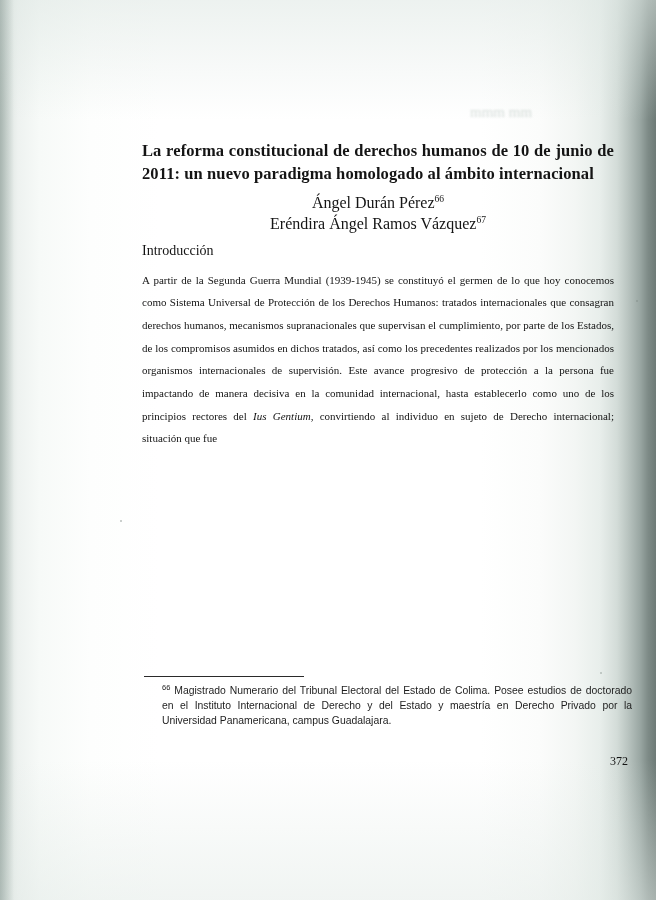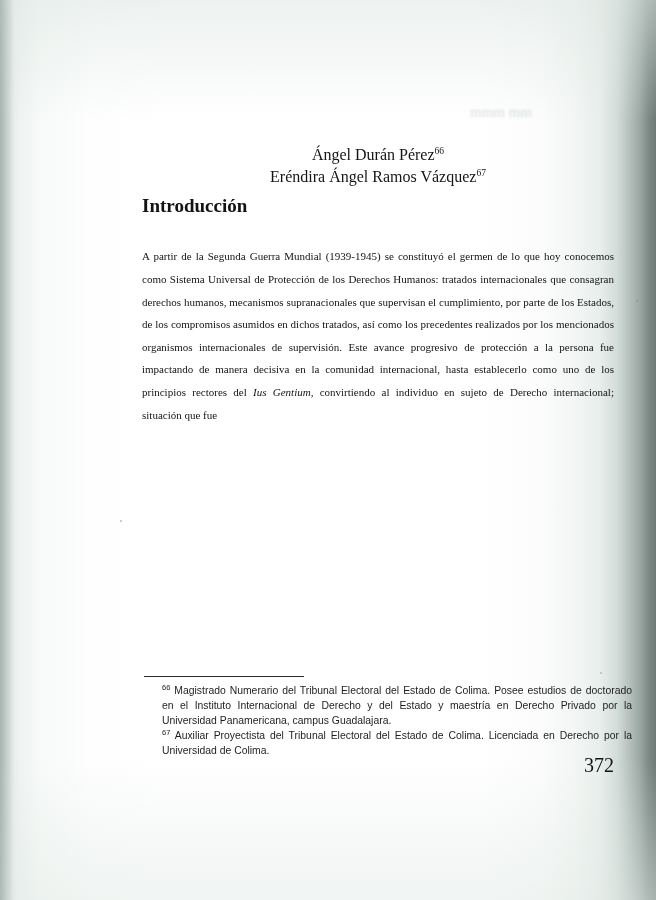--- a/index.html
+++ b/index.html
@@ -111,23 +111,23 @@
     margin: 4px 0 0 0;
   }
   .authors div { white-space: nowrap; text-align: center; }
   sup {
     font-size: 9.5px;
     vertical-align: super;
     line-height: 0;
   }
 
   .section-head {
-    font-size: 19px;
-    font-weight: bold;
-    margin: 8px 0 28px 0;
+    font-size: 14px;
+    font-weight: normal;
+    margin: 8px 0 10px 0;
     color: #131313;
   }
 
   .body-par {
     font-size: 11px;
     line-height: 2.06;
     text-align: justify;
     text-justify: inter-word;
     color: #131313;
     margin: 0;
@@ -156,25 +156,25 @@
     margin-left: 18px;
   }
   .footnotes p { margin: 0 0 1px 0; }
   .footnotes sup {
     font-size: 7.5px;
     vertical-align: super;
   }
 
   .page-number {
     position: absolute;
-    left: 0;
+    left: 14px;
     top: 754px;
     width: 614px;
     text-align: right;
-    font-size: 20px;
+    font-size: 12px;
     color: #141414;
   }
 
   
   .speck {
     position: absolute;
     background: rgba(120,130,126,0.45);
     border-radius: 50%;
     pointer-events: none;
   }
@@ -187,20 +187,21 @@
   <div class="edge-shadow"></div>
 
   <div class="ghost2">mmm mm</div>
 
   <div class="speck" style="left:600px; top:672px; width:2px; height:2px;"></div>
   <div class="speck" style="left:120px; top:520px; width:1.5px; height:1.5px;"></div>
   <div class="speck" style="left:636px; top:300px; width:2px; height:2px;"></div>
 
   <div class="content">
 
+    <h1 class="article-title">La reforma constitucional de derechos humanos de 10 de junio de 2011: un nuevo paradigma homologado al ámbito internacional</h1>
 
     <div class="authors">
       <div>
         <span>Ángel Durán Pérez</span><sup>66</sup>
       </div>
       <div>
         <span>Eréndira Ángel Ramos Vázquez</span><sup>67</sup>
       </div>
     </div>
 
@@ -211,21 +212,17 @@
     </p>
   </div>
 
   <div class="footnote-rule"></div>
 
   <div class="footnotes">
     <p>
       <sup>66</sup>
       <span>Magistrado Numerario del Tribunal Electoral del Estado de Colima. Posee estudios de doctorado en el Instituto Internacional de Derecho y del Estado y maestría en Derecho Privado por la Universidad Panamericana, campus Guadalajara.</span>
     </p>
-    <p>
-      <sup>67</sup>
-      <span>Auxiliar Proyectista del Tribunal Electoral del Estado de Colima. Licenciada en Derecho por la Universidad de Colima.</span>
-    </p>
   </div>
 
   <div class="page-number">372</div>
 
 </div>
 
 </body></html>

